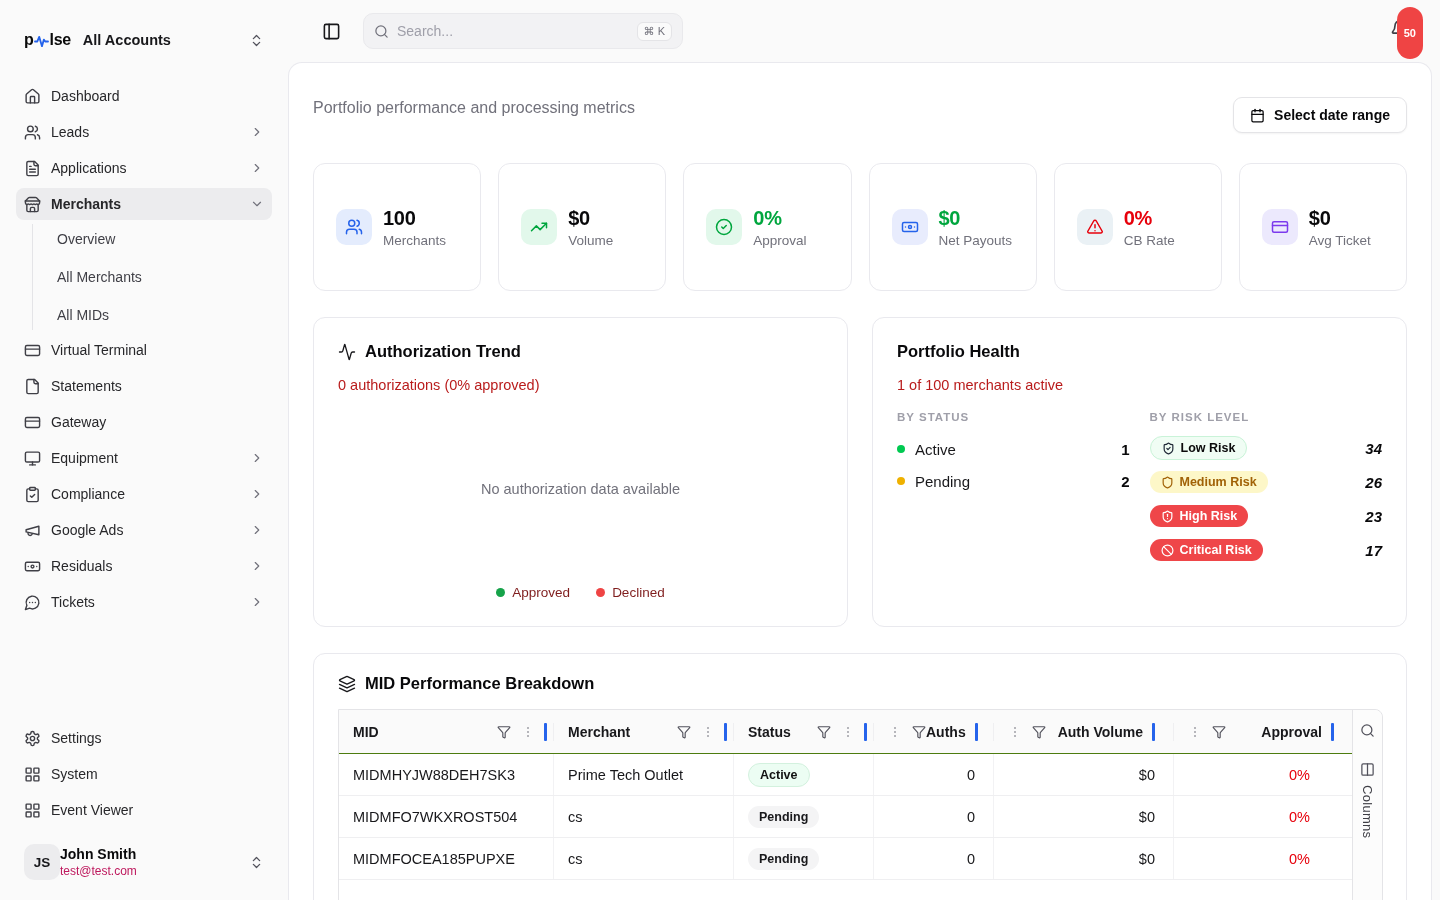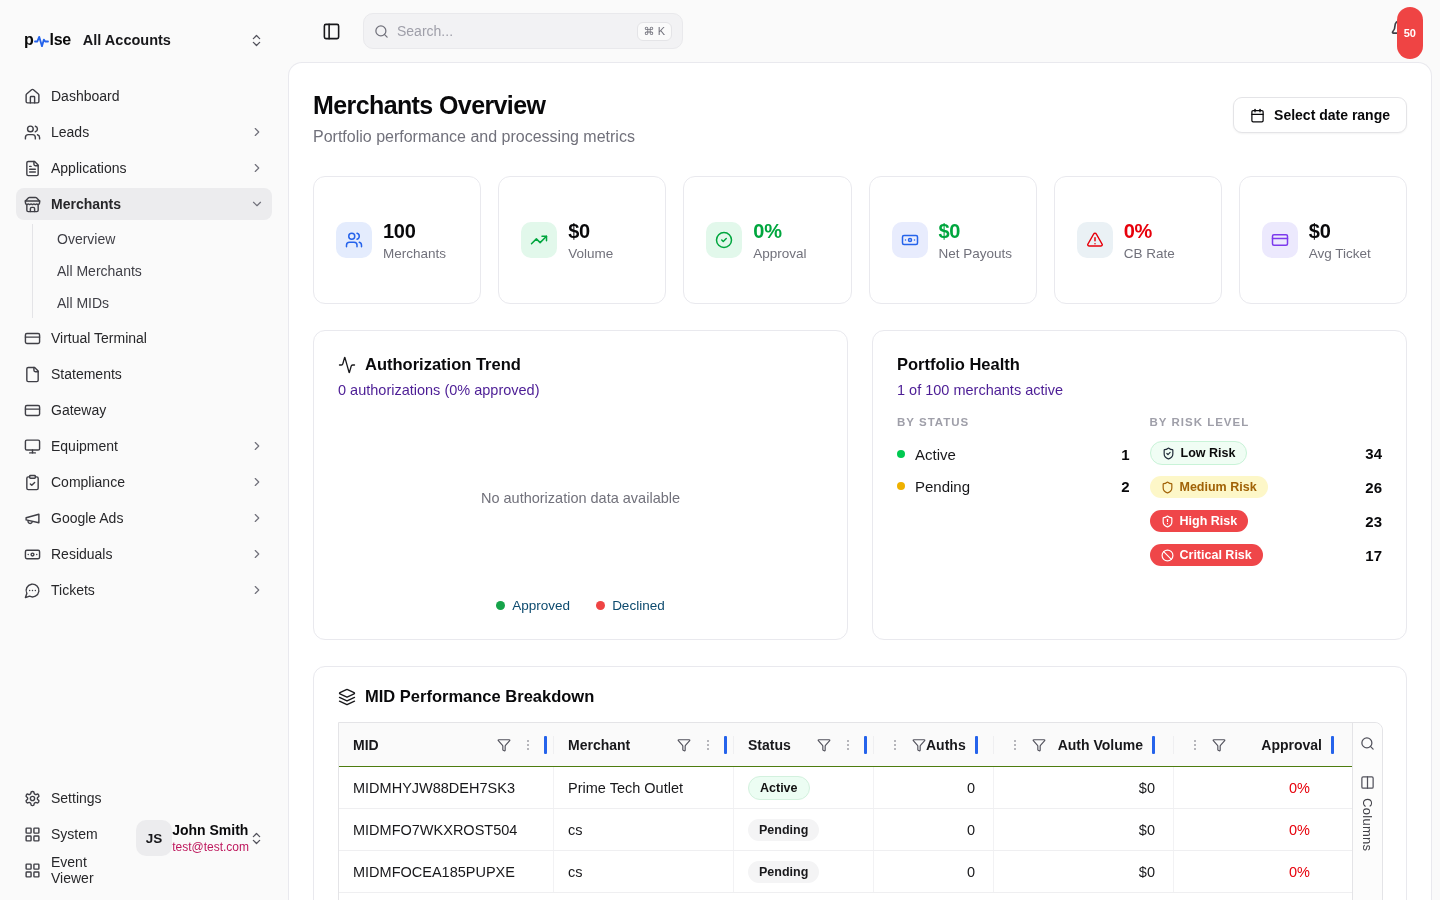--- a/index.html
+++ b/index.html
@@ -13,23 +13,23 @@
   .side-header { height:56px; margin-top:12px; display:flex; align-items:center; gap:6px; padding:0 8px; }
   .logo { display:flex; align-items:center; font-weight:800; font-size:16px; letter-spacing:-0.3px; color:#0a0a0a; }
   .logo .wave { width:15px; height:13px; margin:2px 0 0 1px; }
   .org-name { font-weight:700; font-size:14.5px; color:#18181b; margin-left:6px; }
   .switcher { margin-left:auto; width:15px; height:15px; color:#52525c; cursor:pointer; }
   .nav { margin-top:12px; display:flex; flex-direction:column; gap:4px; }
   .nav-item { height:32px; border-radius:8px; display:flex; align-items:center; gap:10px; padding:0 8px; font-size:14px; color:#27272a; cursor:pointer; }
   .nav-item .ni { width:17px; height:17px; color:#3f3f46; }
   .nav-item .chev { margin-left:auto; width:14px; height:14px; color:#71717b; }
   .nav-item.active { background:#ececee; font-weight:700; }
-  .sub-list { margin-left:16px; border-left:1px solid #e4e4e7; padding-left:16px; display:flex; flex-direction:column; gap:2px; }
+  .sub-list { margin-left:16px; border-left:1px solid #e4e4e7; padding-left:16px; display:flex; flex-direction:column; gap:8px; }
   .sub-item { height:30px; display:flex; align-items:center; padding:0 8px; border-radius:8px; font-size:14px; color:#3f3f46; cursor:pointer; }
-  .side-footer { margin-top:auto; display:flex; gap:4px; }
+  .side-footer { margin-top:auto; display:flex; flex-direction:column; gap:4px; }
   .user-row { margin-top:8px; display:flex; align-items:center; padding:6px 8px; border-radius:10px; cursor:pointer; }
   .avatar { width:36px; height:36px; border-radius:10px; background:#ececee; display:flex; align-items:center; justify-content:center; font-size:13.5px; font-weight:600; color:#18181b; }
   .user-name { font-size:14px; font-weight:700; line-height:1.15; color:#09090b; }
   .user-email { font-size:12px; color:#be185d; margin-top:1px; }
 
   
   .topbar { position:absolute; left:288px; top:0; right:0; height:62px; display:flex; align-items:center; padding-left:34px; }
   .panel-toggle { width:19px; height:19px; color:#18181b; cursor:pointer; }
   .searchbox { margin-left:22px; width:320px; height:36px; border-radius:10px; background:#f2f2f4; border:1px solid #e9e9ec; display:flex; align-items:center; padding:0 10px; gap:8px; }
   .searchbox .sic { width:15px; height:15px; color:#71717b; }
@@ -58,42 +58,42 @@
   .t-slate  { background:#eaf1f5; color:#e7000b; }
   .t-purple { background:#ece9fd; color:#7c3aed; }
   .stat-value { font-size:20px; font-weight:700; color:#09090b; letter-spacing:-0.3px; }
   .v-green { color:#00a63e; } .v-red { color:#e7000b; }
   .stat-label { font-size:13.5px; color:#71717b; margin-top:3px; }
 
   .charts-row { margin-top:26px; display:grid; grid-template-columns:1fr 1fr; gap:24px; }
   .panel-card { height:310px; border:1px solid #e9e9ee; border-radius:12px; background:#fff; padding:24px; display:flex; flex-direction:column; }
   .card-title-row { display:flex; align-items:center; gap:9px; font-size:16.5px; font-weight:700; color:#09090b; }
   .card-title-row .ic { width:18px; height:18px; color:#18181b; }
-  .card-sub { font-size:14.5px; color:#4c1d95; margin-top:8px; }
+  .card-sub { font-size:14.5px; color:#b91c1c; margin-top:16px; }
   .empty-area { flex:1; display:flex; align-items:center; justify-content:center; font-size:14.5px; color:#71717b; }
-  .legend { display:flex; justify-content:center; gap:26px; font-size:13.5px; color:#0c4a6e; padding-bottom:2px; }
+  .legend { display:flex; justify-content:center; gap:26px; font-size:13.5px; color:#7f1d1d; padding-bottom:2px; }
   .legend-item { display:flex; align-items:center; gap:7px; }
   .dot { width:9px; height:9px; border-radius:50%; }
 
   .ph-cols { display:grid; grid-template-columns:1fr 1fr; gap:20px; margin-top:18px; }
   .ph-heading { font-size:11.5px; font-weight:600; letter-spacing:1px; color:#9f9fa9; }
   .status-list { margin-top:10px; }
   .status-row { height:32px; display:flex; align-items:center; }
   .status-dot { width:8px; height:8px; border-radius:50%; }
   .status-label { margin-left:10px; font-size:15px; color:#18181b; }
   .status-count { margin-left:auto; font-size:15px; font-weight:600; color:#09090b; }
   .risk-list { margin-top:8px; }
   .risk-row { height:34px; display:flex; align-items:center; }
   .pill { display:inline-flex; align-items:center; gap:6px; border-radius:999px; padding:4px 11px; font-size:12.5px; font-weight:700; }
   .pill .ic { width:13px; height:13px; }
   .pill-low      { background:#f0fdf4; border:1px solid #c9f3d8; color:#0a0a0a; }
   .pill-low .ic  { color:#1f2937; }
   .pill-medium   { background:#fdf7c8; color:#a16207; }
   .pill-high, .pill-critical { background:#ef4649; color:#ffffff; }
-  .risk-count { margin-left:auto; font-size:15px; font-weight:600; color:#09090b; }
+  .risk-count { margin-left:auto; font-size:15px; font-weight:600; color:#09090b;font-style:italic; }
 
   .table-card { margin-top:26px; border:1px solid #e9e9ee; border-radius:12px; background:#fff; padding:20px 24px 0; height:262px; }
   .grid-wrap { margin-top:16px; display:flex; width:1045px; border:1px solid #e4e4e7; border-radius:0 8px 0 0; height:192px; }
   .grid { flex:1; display:flex; flex-direction:column; min-width:0; }
   .grid-header { display:flex; height:44px; background:#fafafa; border-bottom:1px solid #4d7c0f;align-items:center; }
   .gh-cell { display:flex; align-items:center; padding:0 6px 0 14px; font-size:14px; font-weight:600; color:#18181b; border-right:1px solid #efeff1; cursor:pointer; }
   .gh-cell:last-child { border-right:none; }
   .gh-cell.right { padding-right:18px; }
   .gh-label { white-space:nowrap; }
   .gh-icons { display:flex; align-items:center; gap:10px; color:#52525c; }
@@ -322,21 +322,20 @@
         <path d="M10.268 21a2 2 0 0 0 3.464 0"></path>
         <path d="M3.262 15.326A1 1 0 0 0 4 17h16a1 1 0 0 0 .74-1.673C19.41 13.956 18 12.499 18 8A6 6 0 0 0 6 8c0 4.499-1.411 5.956-2.738 7.326"></path>
       </svg>
     <span class="badge">50</span>
   </div>
 </header>
 
 <main class="content-card">
   <div class="page-header">
     <div>
-      <div class="page-title">Merchants Overview</div>
       <div class="page-sub">Portfolio performance and processing metrics</div>
     </div>
     <button class="date-btn">
       <svg class="ic" viewBox="0 0 24 24" fill="none" stroke="currentColor" stroke-width="2" stroke-linecap="round" stroke-linejoin="round">
           <path d="M8 2v4"></path>
           <path d="M16 2v4"></path>
           <rect x="3" y="4" width="18" height="18" rx="2"></rect>
           <path d="M3 10h18"></path>
         </svg>
       <span>Select date range</span>

